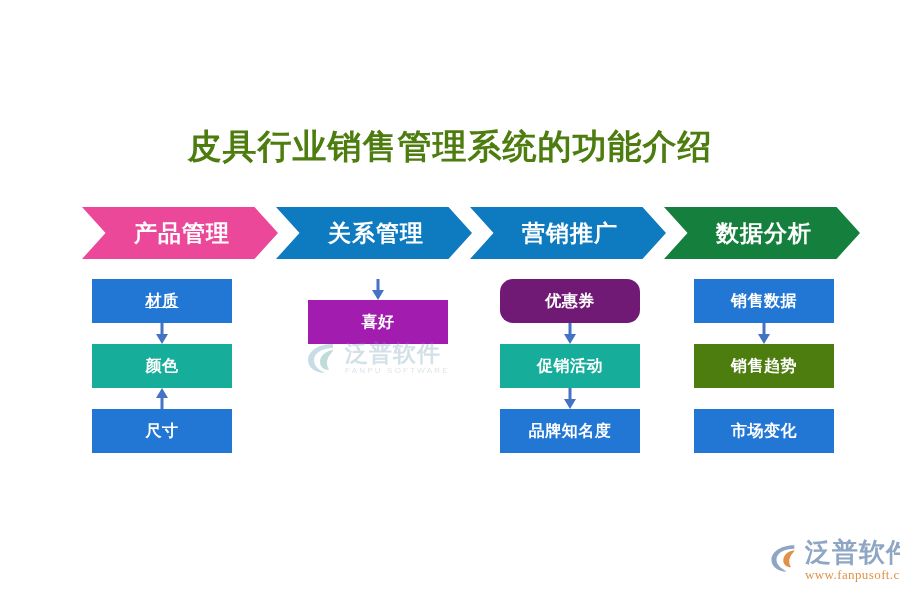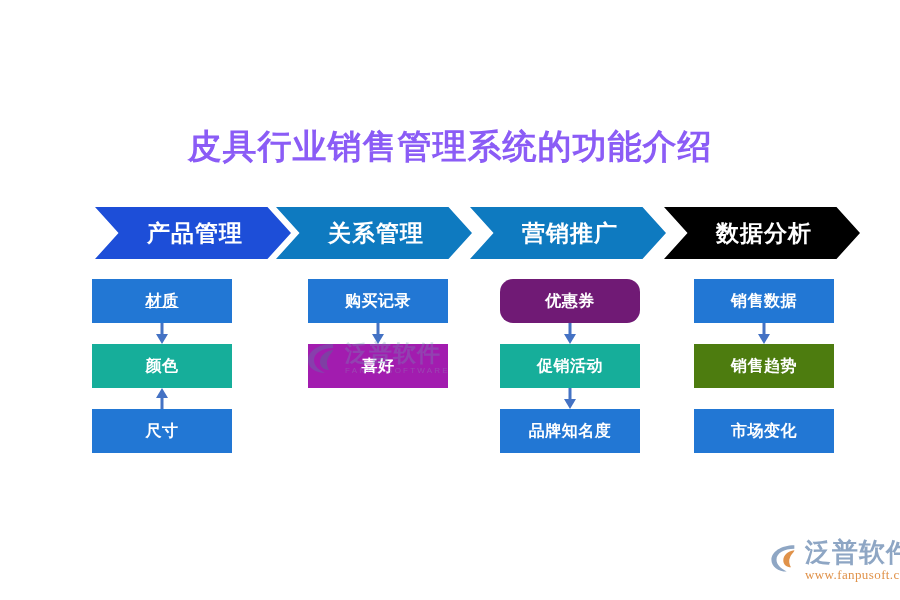--- a/index.html
+++ b/index.html
@@ -14,21 +14,21 @@
 
   
   .title{
     position:absolute;
     left:0;right:0;top:124px;
     text-align:center;
     font-family:"Liberation Serif","DejaVu Serif",serif;
     font-size:34px;
     font-weight:700;
     letter-spacing:1px;
-    color:#8b5cf6;
+    color:#4d7c0f;
     white-space:nowrap;
   }
 
   
   .chev-row{position:absolute;left:0;top:207px;width:900px;height:52px;}
   .chev{
     position:absolute;
     top:0;
     height:52px;
     background:#0E7AC0;
@@ -109,30 +109,30 @@
   }
 </style>
 </head>
 <body>
 
 <div id="canvas">
 
   <div class="title">皮具行业销售管理系统的功能介绍</div>
 
   <div class="chev-row">
-      <div class="chev" style="left: 95px; width: 196px; background: #1d4ed8;">
+      <div class="chev" style="left: 82px; width: 196px; background: #ec4899;">
         <span>产品管理</span>
       </div>
       <div class="chev" style="left: 470px; width: 196px; background: rgb(14, 122, 192);">
         <span>营销推广</span>
       </div>
       <div class="chev" style="left: 276px; width: 196px; background: rgb(14, 122, 192);">
         <span>关系管理</span>
       </div>
-      <div class="chev" style="left: 664px; width: 196px; background: #000000;">
+      <div class="chev" style="left: 664px; width: 196px; background: #15803d;">
         <span>数据分析</span>
       </div>
     </div>
 
   <div class="watermark">
     <div class="wm-mark">
       <svg viewBox="0 0 40 40" width="40" height="40" aria-hidden="true">
         <path d="M30 6 C14 6 5 14 5 22 C5 30 13 35 22 35 C16 32 11 28 11 22 C11 15 19 10 30 10 Z" fill="#4a8fa8"></path>
         <path d="M30 12 C22 13 17 18 17 24 C17 29 21 32 26 32 C24 28 23 24 25 20 C27 16 30 14 30 12 Z" fill="#2f8f8a"></path>
       </svg>
@@ -171,21 +171,20 @@
         <div class="arrow">
           <svg viewBox="0 0 14 21" width="14" height="21">
             <rect x="5.5" y="8" width="3" height="13" fill="#4472C4"></rect>
             <polygon points="7,0 1,10 13,10" fill="#4472C4"></polygon>
           </svg>
         </div>
       </div>
       <div class="box blue" style="background: rgb(34, 119, 212);">尺寸</div>
     </div>
     <div class="col" style="left: 308px;">
-      <div class="box blue" style="background: rgb(34, 119, 212);">购买记录</div>
       <div class="gap">
         <div class="arrow">
           <svg viewBox="0 0 14 21" width="14" height="21">
             <rect x="5.5" y="0" width="3" height="13" fill="#4472C4"></rect>
             <polygon points="7,21 1,11 13,11" fill="#4472C4"></polygon>
           </svg>
         </div>
       </div>
       <div class="box teal" style="background: #a21caf;">喜好</div>
     </div>

